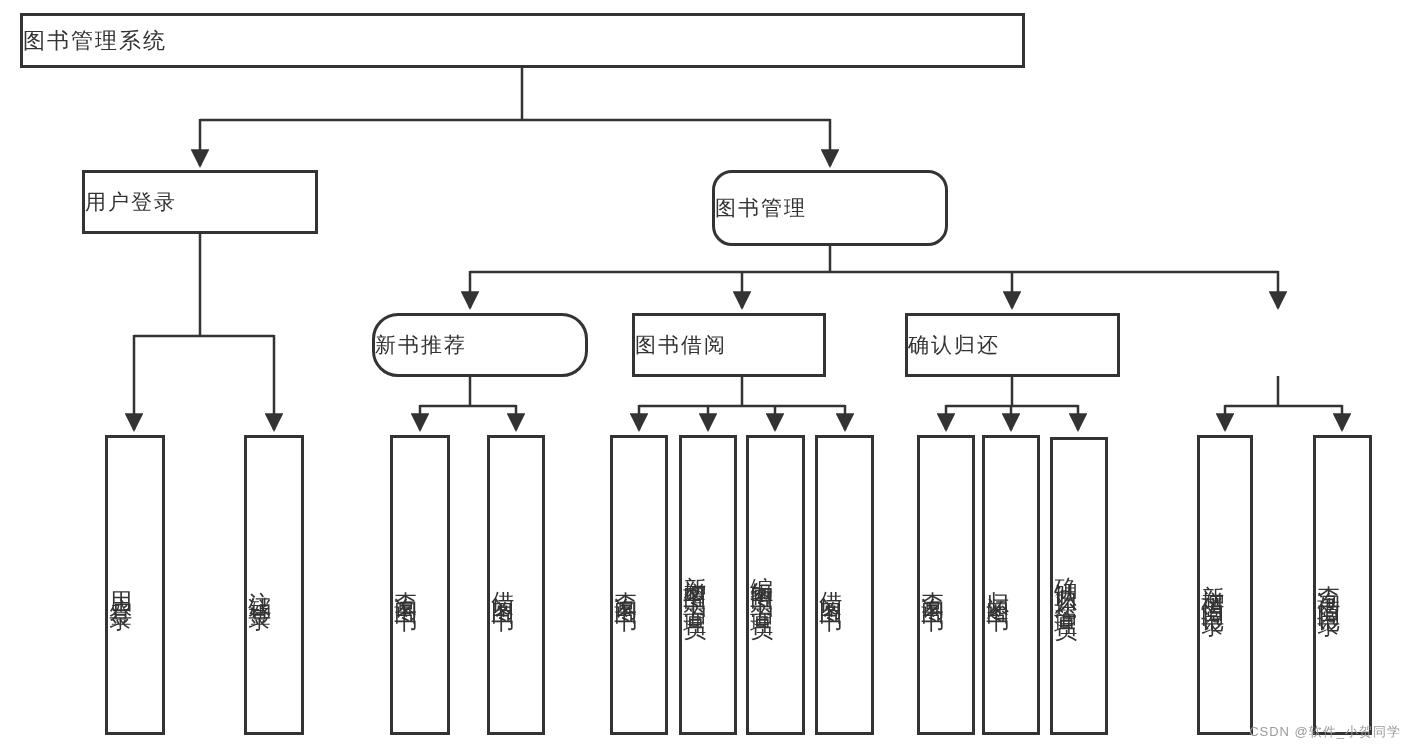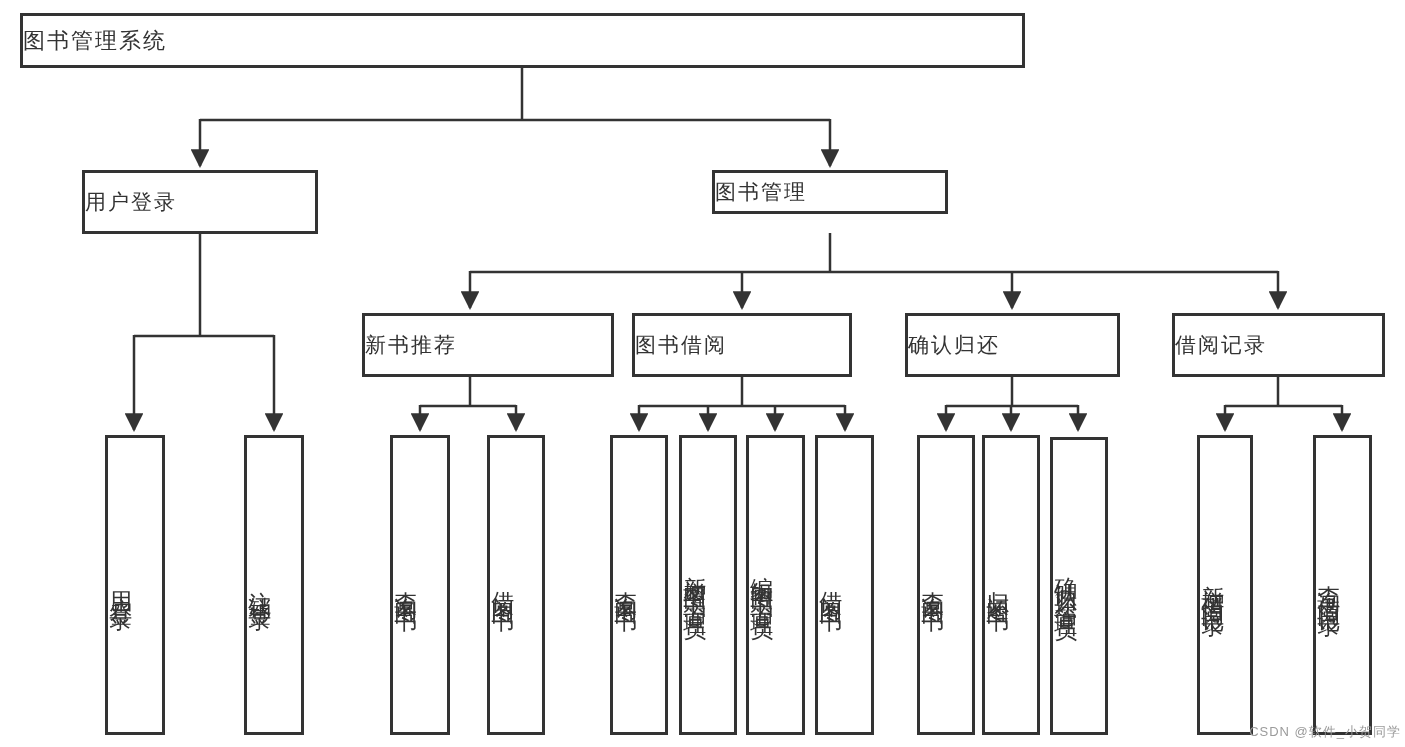--- a/index.html
+++ b/index.html
@@ -116,35 +116,32 @@
     </g>
   </svg>
 
   <div class="node root" style="left:20px; top:13px; width:1005px; height:55px;">
     <span>图书管理系统</span>
   </div>
 
   <div class="node branch" style="left:82px; top:170px; width:236px; height:64px;">
     <span>用户登录</span>
   </div>
-  <div class="node branch" style="left:712px; top:170px; width:236px; height:44px;">
+  <div class="node branch" style="left:712px; top:170px; width:236px; height:76px;border-radius:20px;">
     <span>图书管理</span>
   </div>
 
-  <div class="node branch" style="left:362px; top:313px; width:252px; height:64px;">
+  <div class="node branch" style="left:372px; top:313px; width:216px; height:64px;border-radius:26px;">
     <span>新书推荐</span>
   </div>
-  <div class="node branch" style="left:632px; top:313px; width:220px; height:64px;">
+  <div class="node branch" style="left:632px; top:313px; width:194px; height:64px;">
     <span>图书借阅</span>
   </div>
   <div class="node branch" style="left:905px; top:313px; width:215px; height:64px;">
     <span>确认归还</span>
-  </div>
-  <div class="node branch" style="left:1172px; top:313px; width:213px; height:64px;">
-    <span>借阅记录</span>
   </div>
 
   <div class="node leaf" style="left:105px; top:435px; width:60px; height:300px;">
     <span class="vtext">用户登录</span>
   </div>
   <div class="node leaf" style="left:244px; top:435px; width:60px; height:300px;">
     <span class="vtext">注销登录</span>
   </div>
 
   <div class="node leaf" style="left:390px; top:435px; width:60px; height:300px;">

